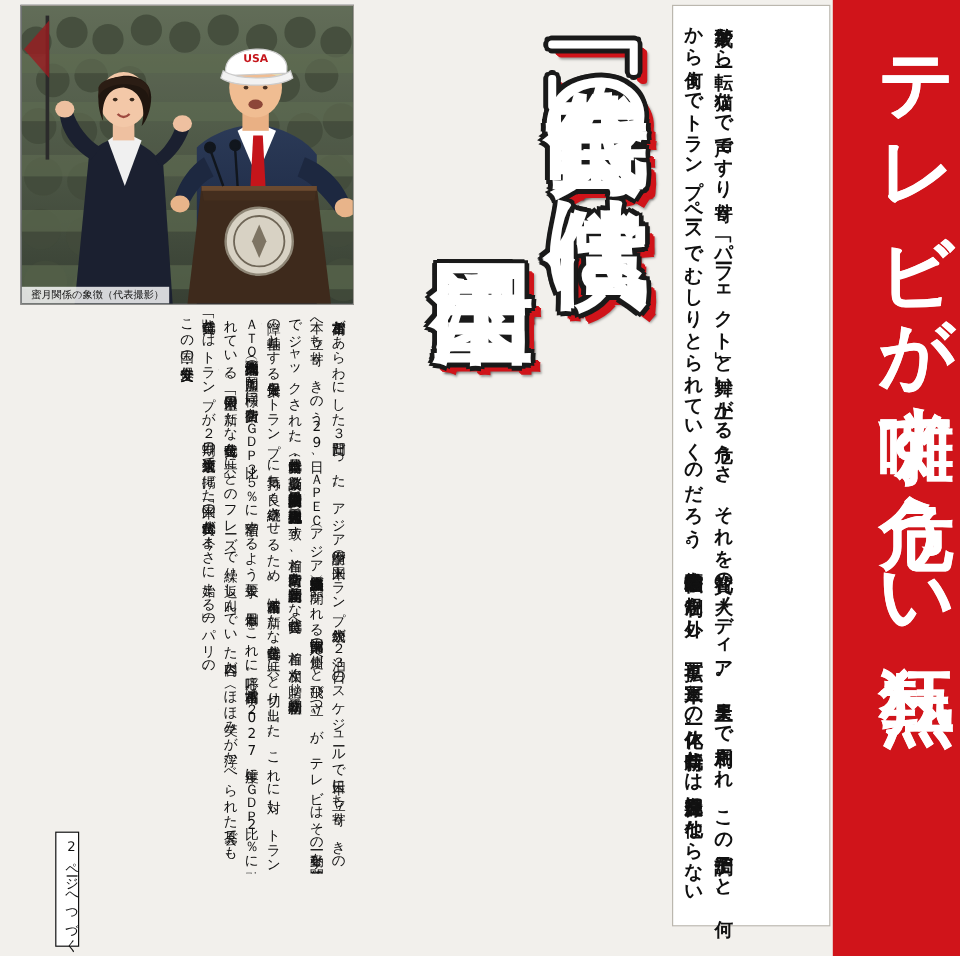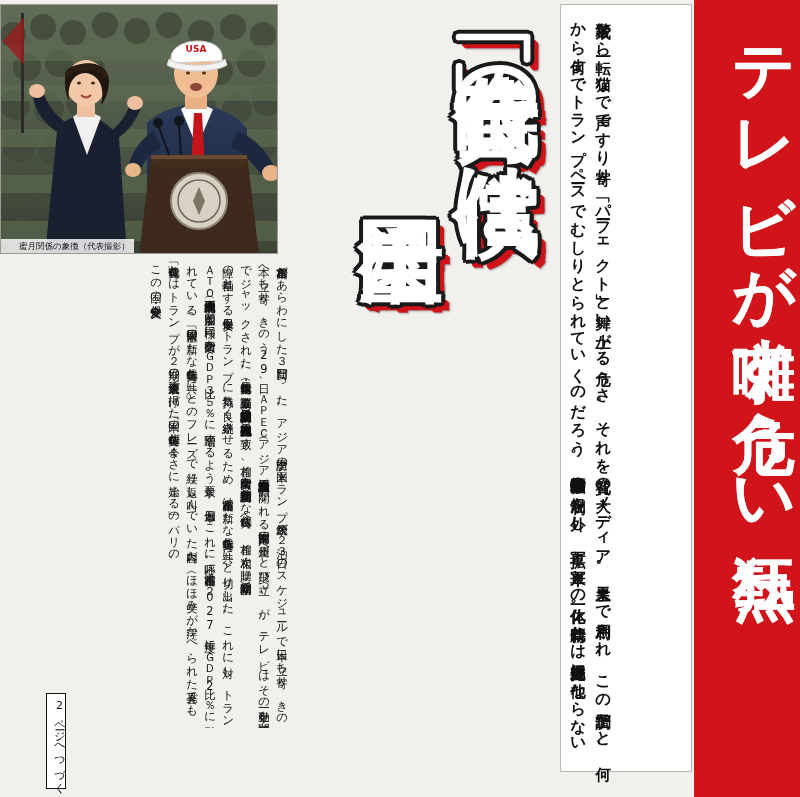--- a/index.html
+++ b/index.html
@@ -113,39 +113,39 @@
       -3px -3px 0 #1a1a1a, 3px -3px 0 #1a1a1a, -3px 3px 0 #1a1a1a, 3px 3px 0 #1a1a1a,
       -4px 0 0 #1a1a1a, 4px 0 0 #1a1a1a, 0 -4px 0 #1a1a1a, 0 4px 0 #1a1a1a,
       6px 6px 0 #d0141a, 7px 7px 0 #d0141a, 8px 8px 0 #d0141a,
       9px 9px 2px rgba(0,0,0,.35);
   }
 
   
   .photo {
     position: absolute;
     top: 4px;
-    left: 0;
+    left: 17px;
     width: 278px;
     height: 250px;
     overflow: hidden;
     background: #2d3a4a;
     border: 1px solid #9d9a93;
     box-sizing: border-box;
   }
   .photo svg { display: block; }
   .photo-caption {
     position: absolute;
     left: 0px;
     bottom: 0px;
     background: rgba(255,255,255,0.82);
     color: #111;
     font-family: "DejaVu Sans", sans-serif;
     font-size: 8.5px;
     line-height: 1.2;
-    padding: 2px 4px 2px 18px;
+    padding: 2px 4px 2px 8px;
     white-space: nowrap;
   }
 
   
   .body-area {
     position: absolute;
     top: 258px;
     left: 4px;
     width: 286px;
     height: 480px;

